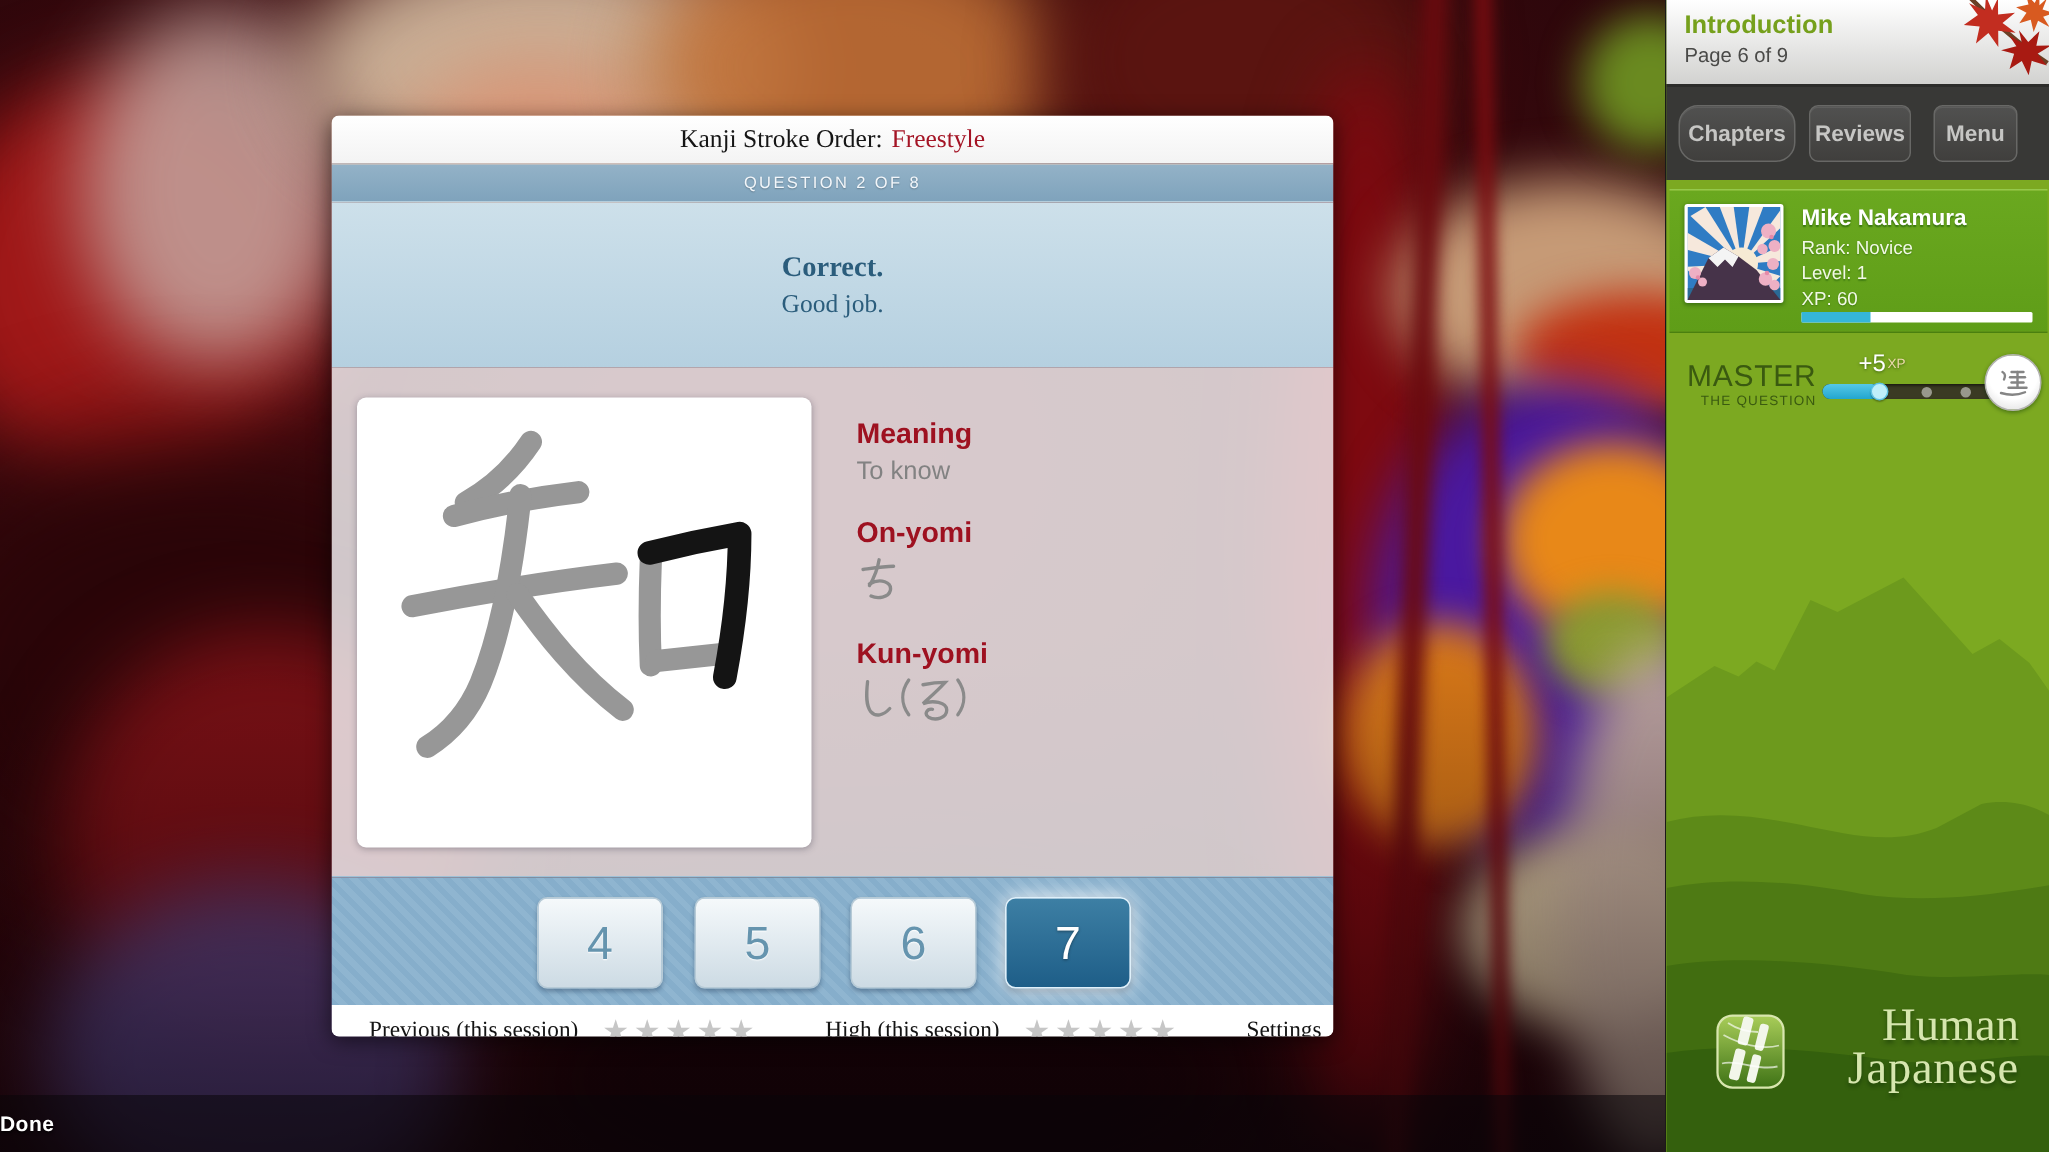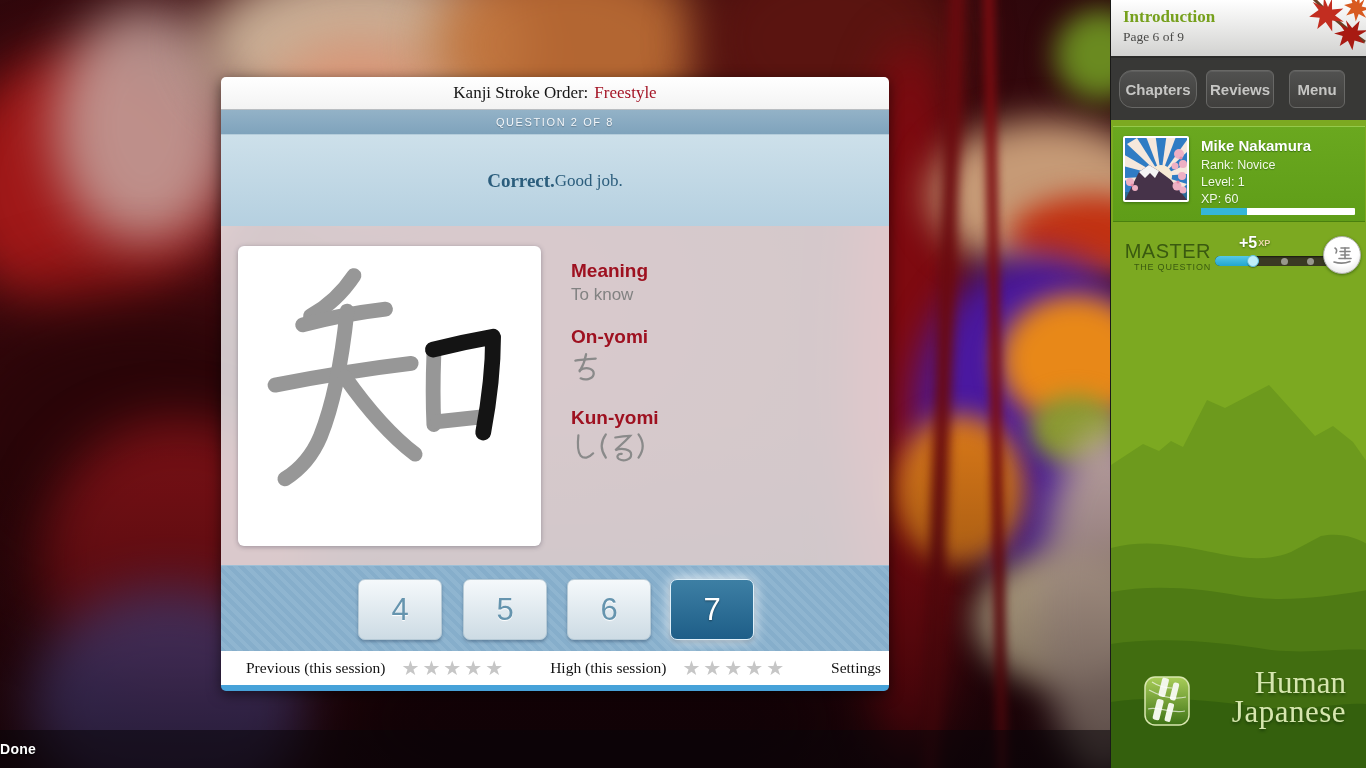--- a/index.html
+++ b/index.html
@@ -20,22 +20,22 @@
   
   .card{position:absolute;left:221px;top:77px;width:668px;height:614px;border-radius:5px;
       overflow:hidden;box-shadow:0 3px 14px rgba(0,0,0,.55);}
   .card-header{height:32px;background:linear-gradient(#ffffff,#f3f3f3);
       border-bottom:1px solid #b9bdc1;display:flex;align-items:center;justify-content:center;
       font-family:"Liberation Serif","DejaVu Serif",serif;font-size:17px;color:#151515;}
   .card-header .mode{color:#a41425;margin-left:6px;}
   .q-bar{height:24px;background:linear-gradient(#93b2c7,#7fa3bc);
       border-bottom:1px solid #b5cddb;display:flex;align-items:center;justify-content:center;
       color:#f2f6fa;font-size:11px;letter-spacing:1.6px;text-shadow:0 1px 1px rgba(0,0,0,.25);}
-  .feedback{height:91px;background:linear-gradient(#cde0ea,#b5d0e0);
-      display:flex;align-items:center;justify-content:center;
+  .feedback{height:110px;background:linear-gradient(#cde0ea,#b5d0e0);
+      display:flex;flex-direction:column;align-items:center;justify-content:center;
       font-family:"Liberation Serif","DejaVu Serif",serif;color:#2b5d7c;}
   .feedback .fb1{font-weight:bold;font-size:19px;line-height:25px;}
   .feedback .fb2{font-size:17px;line-height:23px;}
   .work{position:relative;height:339px;background:rgba(245,243,245,.82);}
   .kanji-box{position:absolute;left:17px;top:20px;width:303px;height:300px;background:#fff;
       border-radius:6px;box-shadow:0 1px 5px rgba(40,40,60,.35);}
   .details{position:absolute;left:350px;top:34px;}
   .d-label{font-size:19px;font-weight:bold;color:#9e1120;margin-bottom:3px;}
   .d-value{font-size:17px;color:#828282;margin-bottom:21px;}
   .band{position:relative;height:85px;
@@ -54,21 +54,21 @@
       font-family:"Liberation Serif","DejaVu Serif",serif;font-size:15.5px;color:#141414;}
   .stars{color:#c6c6c6;font-size:20px;letter-spacing:3px;margin-left:16px;white-space:nowrap;}
   .f-prev{margin-left:25px;}
   .f-high{margin-left:44px;}
   .f-settings{margin-left:auto;margin-right:8px;}
   .strip{height:8px;background:#47a2d9;}
   
   .sidebar{position:absolute;left:1110px;top:0;width:256px;height:768px;background:#7ca921;
       border-left:1px solid #1a1a18;box-sizing:border-box;}
   .sb-header{position:absolute;left:0;top:0;width:256px;height:58px;overflow:hidden;
-      background:linear-gradient(#ffffff,#d2d2d0);border-bottom:2px solid #2c2c2a;box-sizing:border-box;font-family:Liberation Serif, serif;}
+      background:linear-gradient(#ffffff,#d2d2d0);border-bottom:2px solid #2c2c2a;box-sizing:border-box;}
   .sb-title{position:absolute;left:12px;top:7px;font-size:17px;font-weight:bold;color:#76a01c;}
   .sb-page{position:absolute;left:12px;top:29px;font-size:13.5px;color:#4a4a48;}
   .sb-nav{position:absolute;left:0;top:58px;width:256px;height:62px;background:#383836;}
   .nav-btn{position:absolute;top:12px;height:38px;border-radius:6px;
       background:linear-gradient(#515150,#403f3d);border:1px solid #686866;box-sizing:border-box;
       color:#c6c6c4;font-size:15px;font-weight:bold;display:flex;align-items:center;justify-content:center;
       cursor:pointer;box-shadow:inset 0 1px 0 rgba(255,255,255,.08);}
   .sb-green{position:absolute;left:0;top:120px;width:256px;height:648px;overflow:hidden;background:#7ca921;padding-left:37px;}
   .profile{position:absolute;left:2px;top:6px;width:252px;height:94px;
       background:linear-gradient(#6aa81f,#5f9d18);
@@ -83,21 +83,21 @@
   .master{position:absolute;left:0;top:108px;width:256px;height:64px;}
   .m-title{position:absolute;left:10px;top:12px;width:90px;text-align:right;color:#3a5a10;}
   .m-line1{font-size:20px;letter-spacing:.5px;line-height:22px;}
   .m-line2{font-size:9px;letter-spacing:.8px;}
   .m-track{position:absolute;left:104px;top:28px;width:118px;height:10px;background:#3a3a23;
       border-radius:5px;box-shadow:inset 0 1px 2px rgba(0,0,0,.6);}
   .m-fill{height:10px;border-radius:5px;background:linear-gradient(#55c8e8,#22a6cf);}
   .m-knob{position:absolute;top:-1px;width:12px;height:12px;border-radius:50%;
       background:#bfeef9;border:1px solid #5fc2e2;box-sizing:border-box;box-shadow:0 1px 1px rgba(0,0,0,.3);}
   .m-dot{position:absolute;top:1.5px;width:7px;height:7px;border-radius:50%;background:#98988c;}
-  .m-bonus{position:absolute;left:128px;top:6px;color:#fff;font-weight:bold;font-size:16px;
+  .m-bonus{position:absolute;left:128px;top:6px;color:#fff;font-weight:normal;font-size:16px;
       text-shadow:0 1px 2px rgba(0,40,0,.5);}
   .m-bonus small{font-size:9px;color:#ecd9ac;vertical-align:2px;margin-left:1px;}
   .m-badge{position:absolute;right:6px;top:8px;width:38px;height:38px;border-radius:50%;
       background:radial-gradient(circle at 50% 35%,#ffffff 55%,#d8d8d8 100%);
       border:1px solid #b2b2b0;box-sizing:border-box;box-shadow:0 1px 3px rgba(0,40,0,.45);
       display:flex;align-items:center;justify-content:center;}
   .mountains{position:absolute;left:0;top:210px;width:256px;height:438px;}
   .logo{position:absolute;left:0;top:548px;width:256px;height:100px;text-decoration:underline;}
   .logo-icon{position:absolute;left:33px;top:8px;}
   .logo-text{position:absolute;right:21px;top:0;text-align:right;

